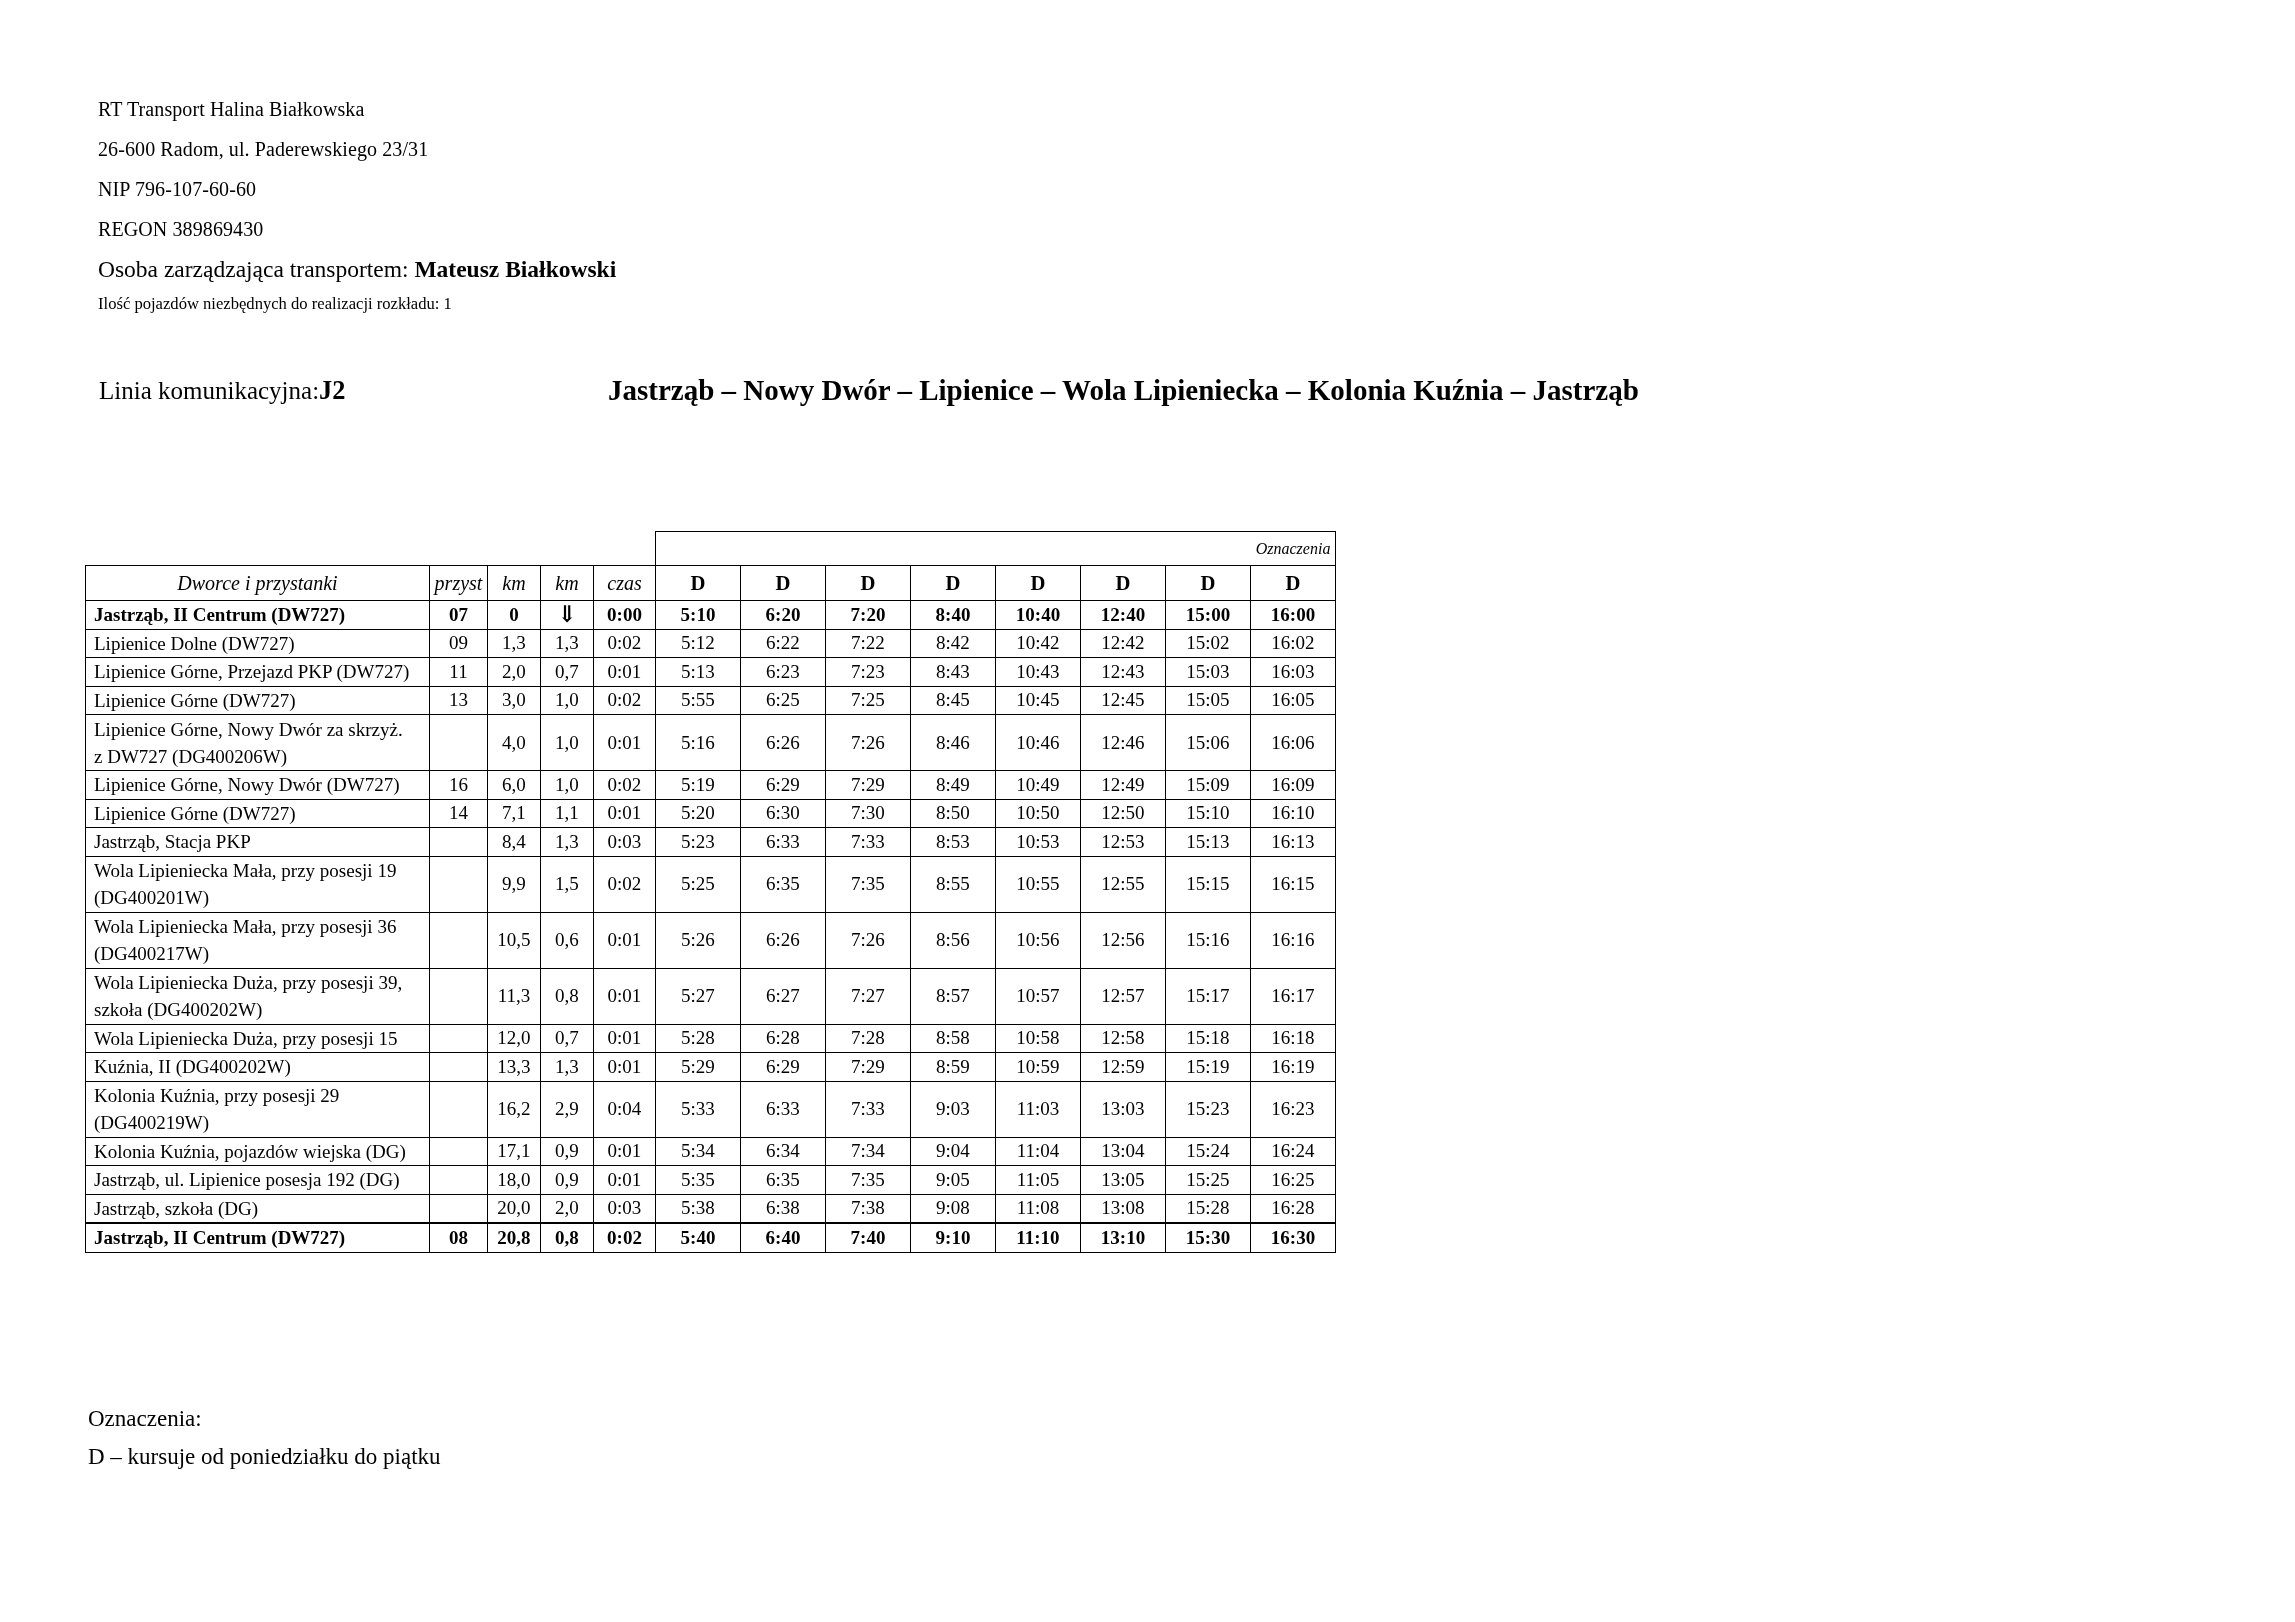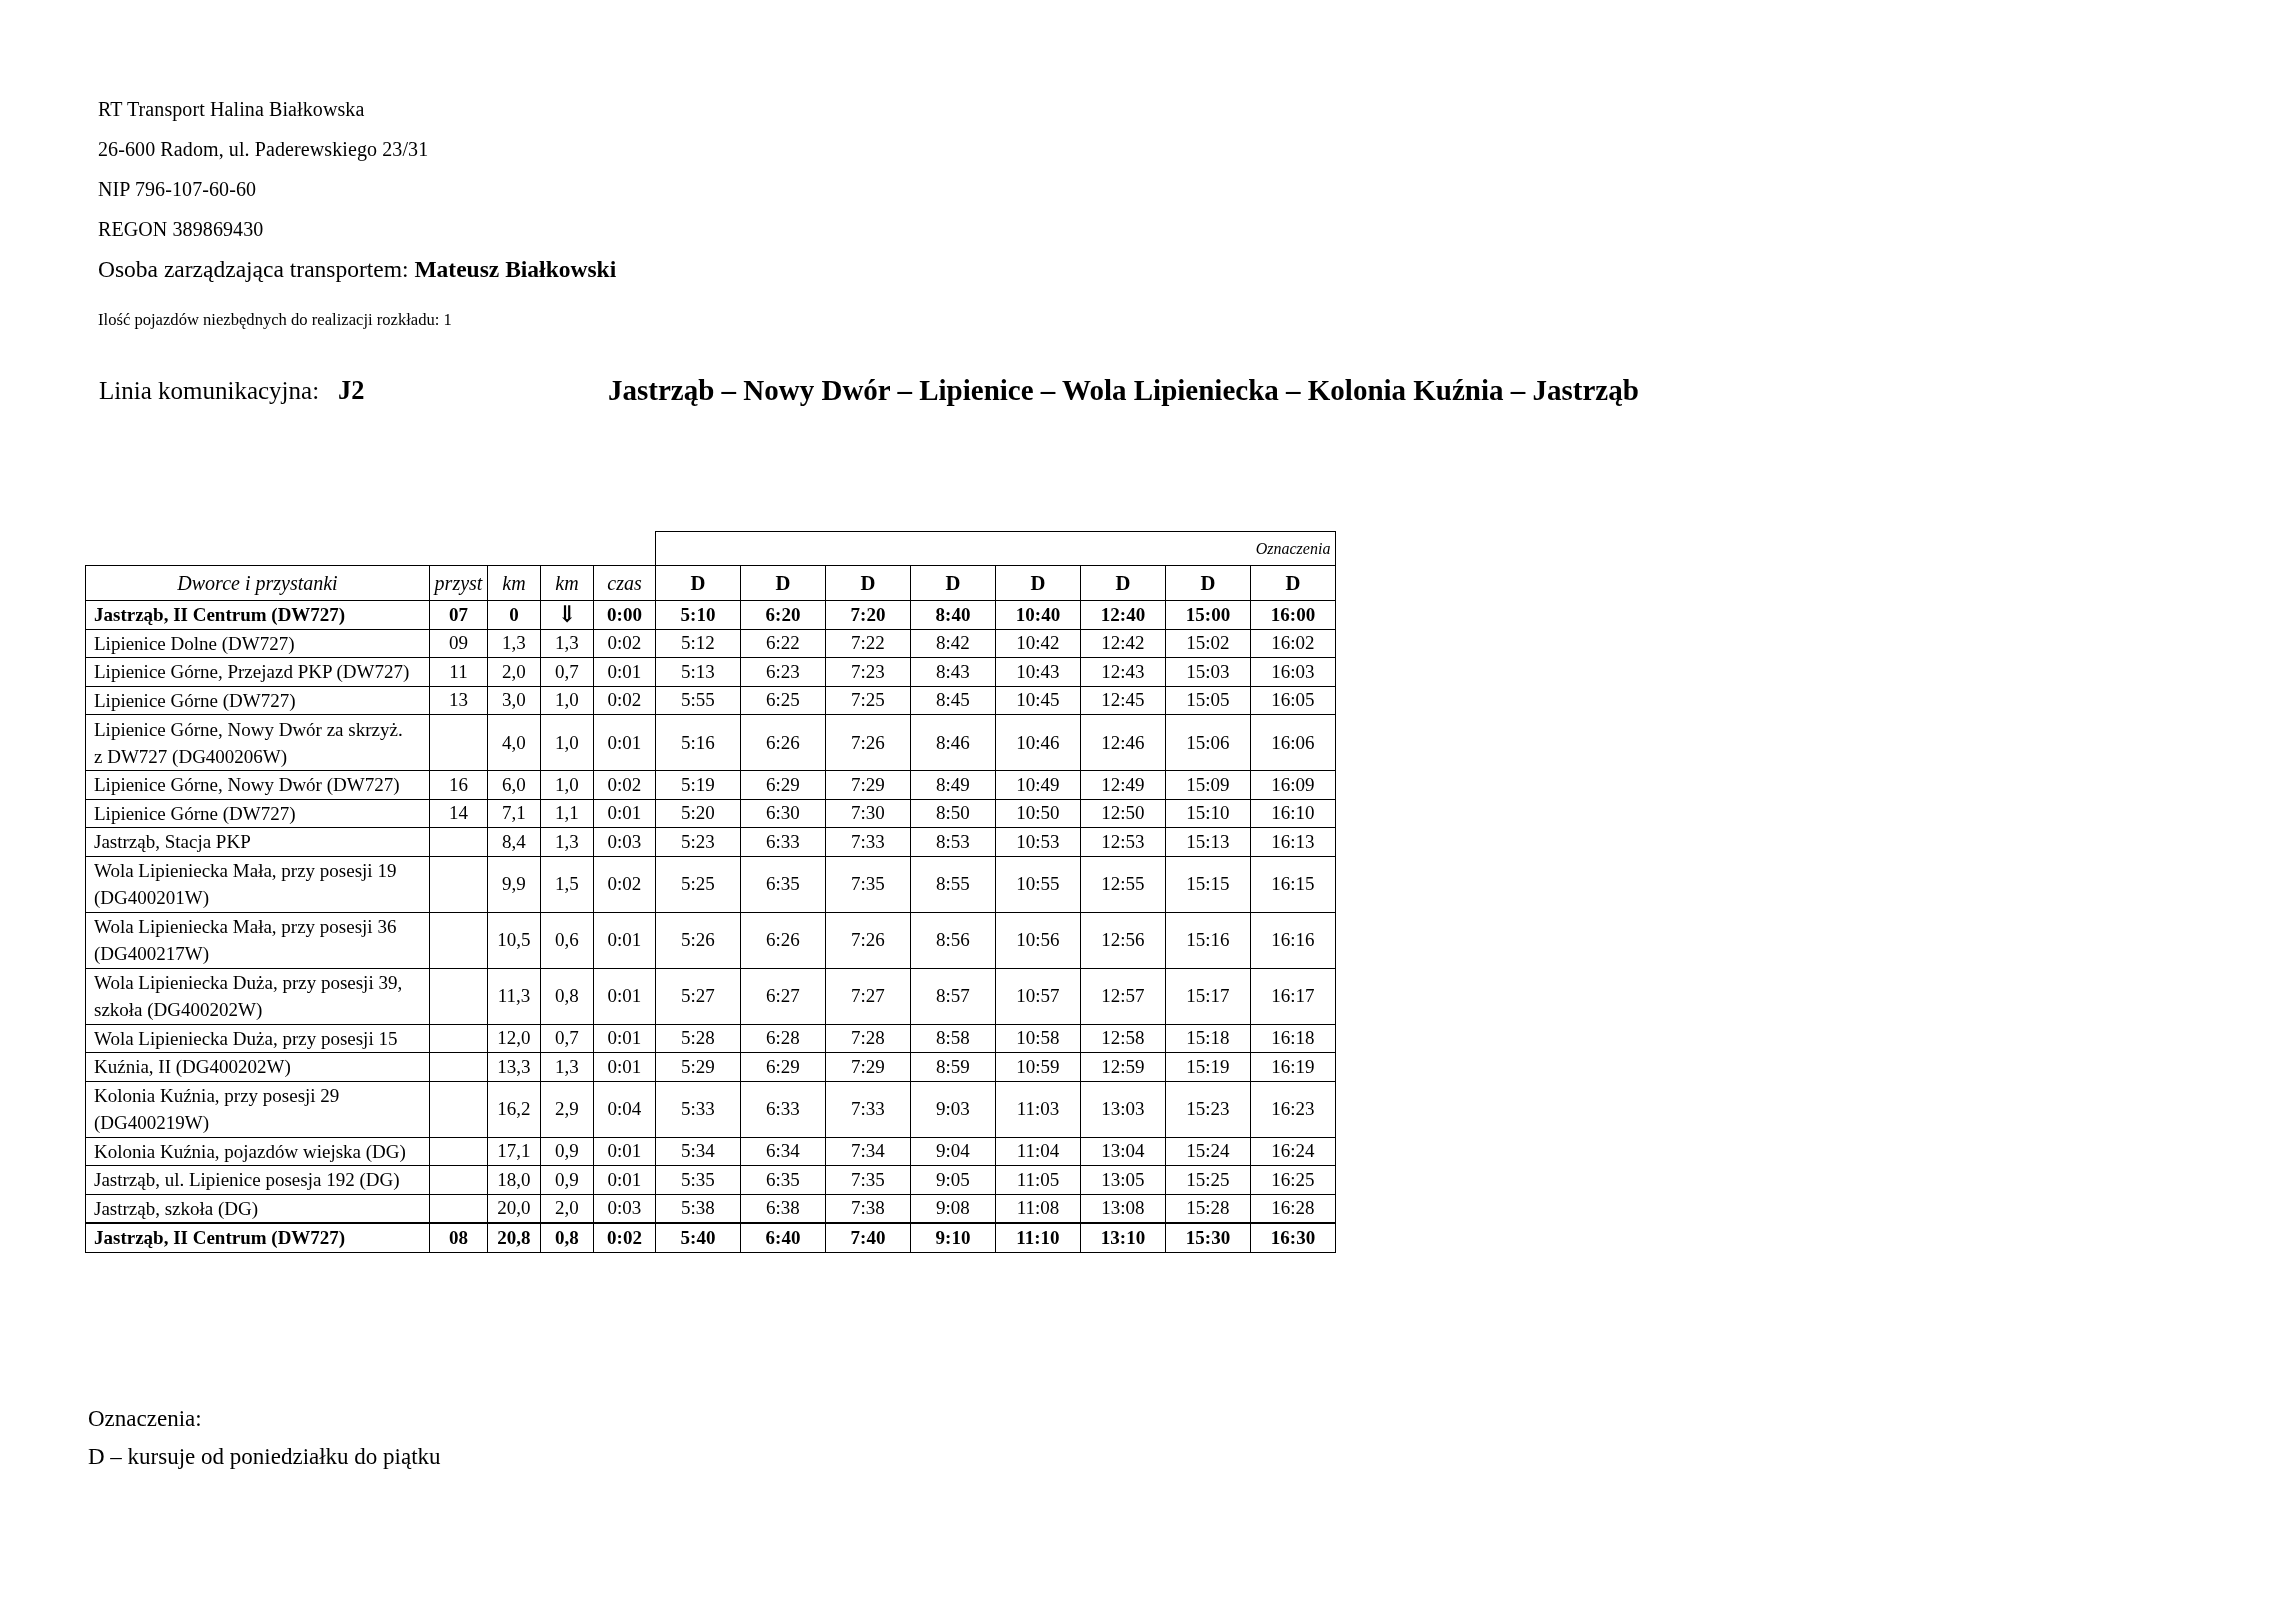--- a/index.html
+++ b/index.html
@@ -30,21 +30,20 @@
   .manager-line{
     font-size:23.5px;
     line-height:40px;
     white-space:nowrap;
   }
   .manager-line .manager-name{font-weight:bold;}
   .vehicles-line{
     font-size:16.6px;
     line-height:30px;
     white-space:nowrap;
-    margin-top:16px;
   }
 
   
   .line-row{
     position:absolute;
     left:0;
     top:373px;
     width:2295px;
     height:46px;
   }
@@ -52,21 +51,21 @@
     position:absolute;
     left:99px;
     top:0;
     font-size:25px;
     line-height:34px;
     white-space:nowrap;
   }
   .line-label .line-code{
     font-weight:bold;
     font-size:26.4px;
-    margin-left:19px;
+    margin-left:0;
   }
   .route-title{
     position:absolute;
     left:608px;
     top:-2.3px;
     font-size:29px;
     font-weight:bold;
     line-height:38px;
     white-space:nowrap;
   }

